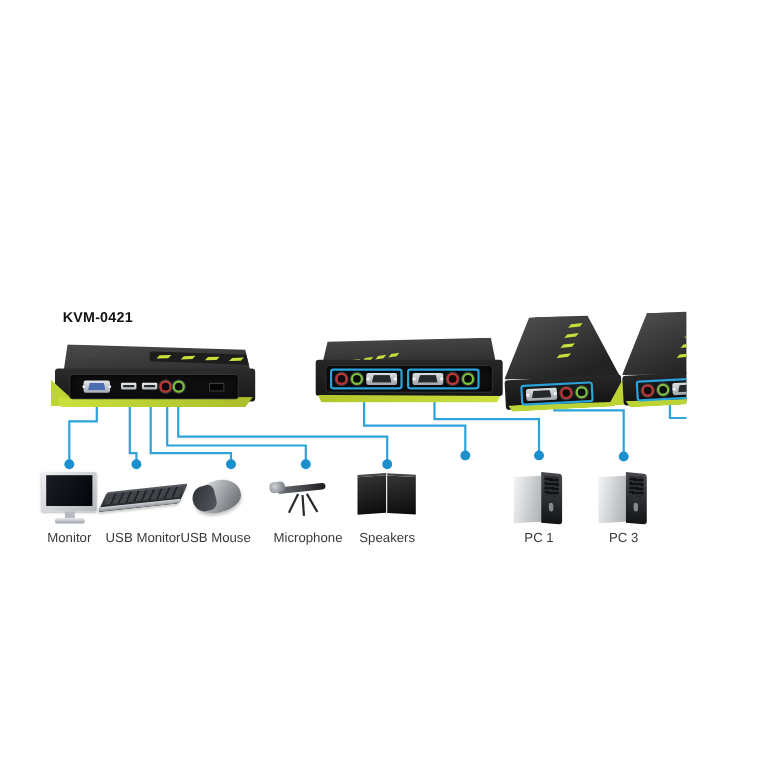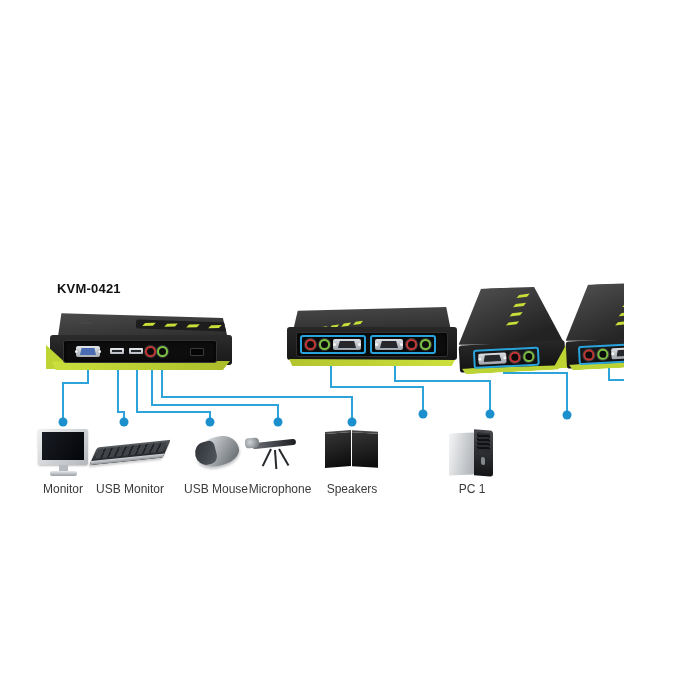--- a/index.html
+++ b/index.html
@@ -284,21 +284,21 @@
   <div class="peri" style="left:90px;">
     <div class="iconbox">
       <div class="kb">
           <div class="kb-keys"></div>
           <div class="kb-edge"></div>
         </div>
     </div>
     <div class="label">USB Monitor</div>
   </div>
 
-  <div class="peri" style="left:176px;">
+  <div class="peri" style="left:156px;">
     <div class="iconbox">
       <div class="mouse-body">
           <div class="mouse-buttons"></div>
         </div>
     </div>
     <div class="label">USB Mouse</div>
   </div>
 
   <div class="peri" style="left:312px;">
     <div class="iconbox">
@@ -313,26 +313,36 @@
       <div class="mic-boom"></div>
         <div class="mic-head"></div>
       <div class="leg l1"></div>
         <div class="leg l2"></div>
         <div class="leg l3"></div>
     </div>
     <div class="label">Microphone</div>
   </div>
 
 
-  <div class="peri" style="left:432px;">
+  <div class="peri" style="left:450px;">
     <div class="iconbox">
       <div class="pc-side"></div>
       <div class="pc-front">
           <div class="pc-vents"></div>
           <div class="pc-button"></div>
         </div>
     </div>
     <div class="label">PC 1</div>
   </div>
 
+  <div class="peri" style="left:527px;">
+    <div class="iconbox">
+      <div class="pc-side"></div>
+      <div class="pc-front">
+          <div class="pc-vents"></div>
+          <div class="pc-button"></div>
+        </div>
+    </div>
+    <div class="label">PC 3</div>
+  </div>
 
 
 </div>
 
 </body></html>

